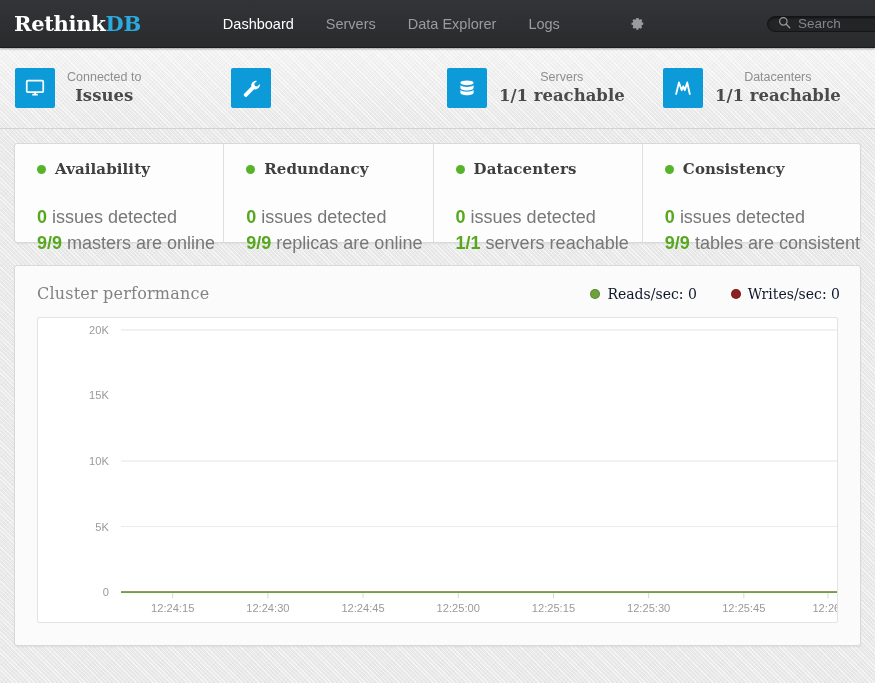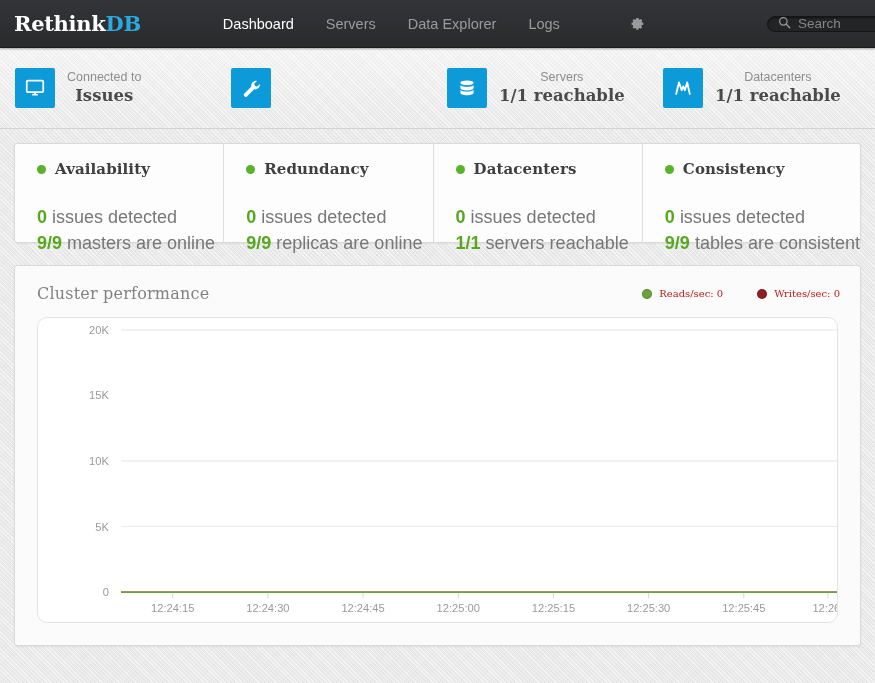--- a/index.html
+++ b/index.html
@@ -213,38 +213,38 @@
   .perf-legend {
     margin-left: auto;
     display: flex;
     align-items: center;
   }
   .legend-item {
     display: flex;
     align-items: center;
     margin-left: 34px;
     font-family: "DejaVu Serif", "Liberation Serif", serif;
-    font-size: 10px;
-    color: #b91c1c;
+    font-size: 14px;
+    color: #0f172a;
     white-space: nowrap;
   }
   .legend-dot {
     width: 10px; height: 10px;
     border-radius: 50%;
     margin-right: 7px;
     border: 1px solid rgba(0,0,0,0.18);
     flex: 0 0 auto;
   }
 
   .chart-box {
     margin: 0 22px 22px 22px;
     height: 306px;
     background: #ffffff;
     border: 1px solid #e3e3e3;
-    border-radius: 10px;
+    border-radius: 2px;
     position: relative;
   }
   .chart-svg { display: block; width: 100%; height: 100%; }
   .axis-label {
     font-family: "Liberation Sans", sans-serif;
     font-size: 11px;
     fill: #9a9a9a;
   }
   .ylab { text-anchor: end; }
   .xlab { text-anchor: middle; }

